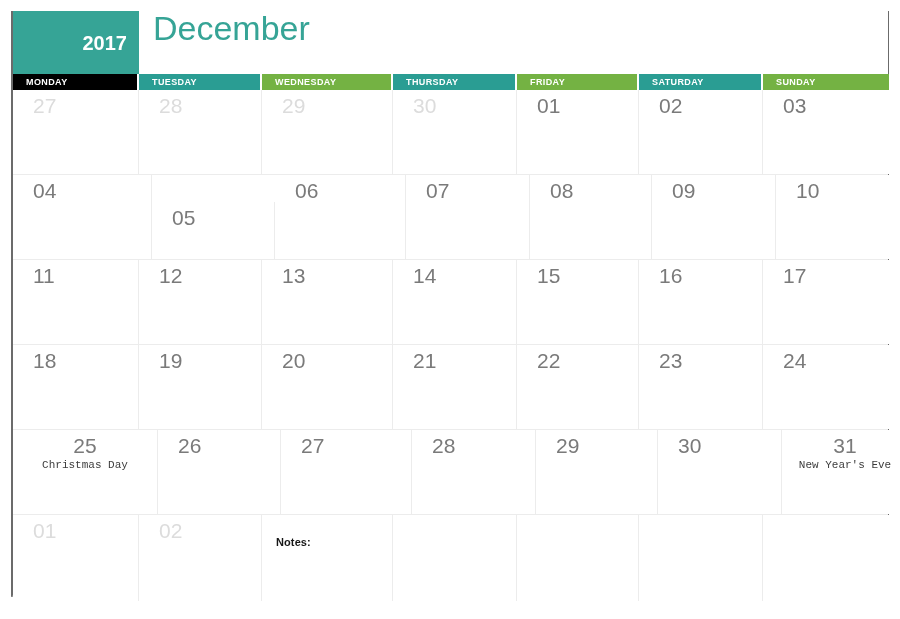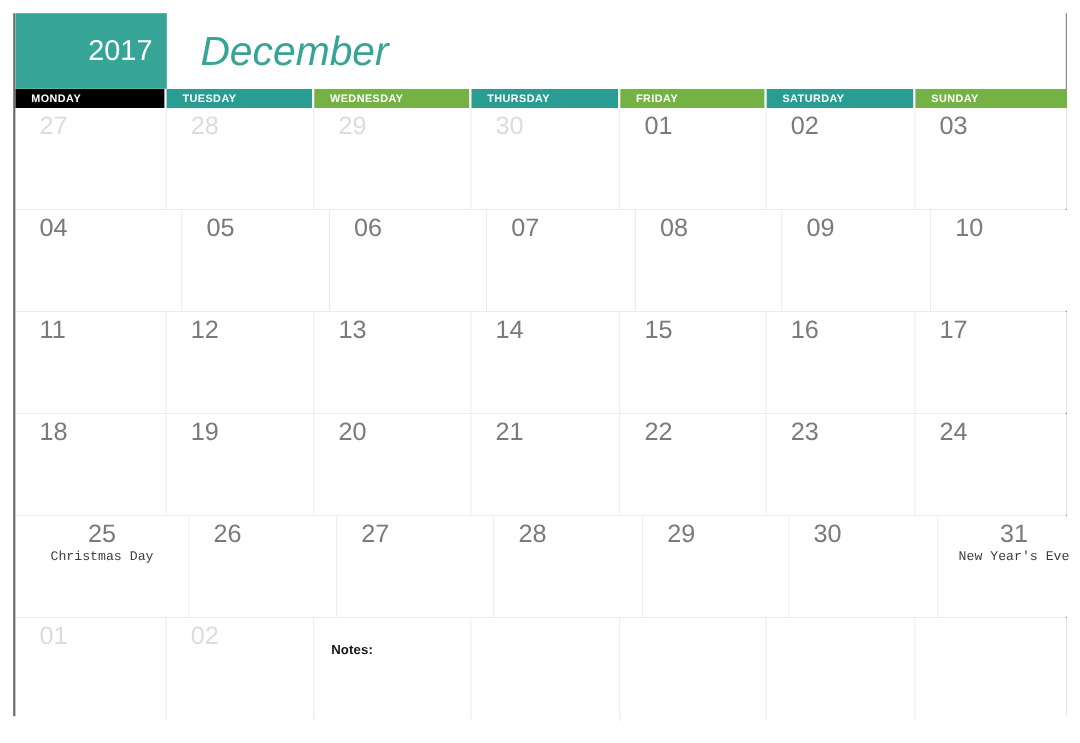--- a/index.html
+++ b/index.html
@@ -40,32 +40,30 @@
     width: 126px;
     background: #36a496;
     display: flex;
     align-items: center;
     justify-content: flex-end;
     box-sizing: border-box;
     padding-right: 12px;
   }
   .year-text {
     color: #ffffff;
-    font-size: 24px;
-    font-weight: normal;
+    font-size: 20px;
+    font-weight: bold;
     letter-spacing: 0px;
     line-height: 1;
   }
   .month-block {
     flex: 1;
     display: flex;
-    align-items: center;
-    box-sizing: border-box;
-    padding-left: 28px;
-    font-style: italic;
+    box-sizing: border-box;
+    padding-left: 14px;
   }
   .month-text {
     color: #36a496;
     font-size: 34px;
     font-weight: normal;
     line-height: 1;
   }
 
   
   .weekday-row {
@@ -208,21 +206,21 @@
           <div class="day-num">02</div>
         </div>
         <div class="day-cell last" style="width: 126px;">
           <div class="day-num">03</div>
         </div>
       </div>
       <div class="week-row">
         <div class="day-cell" style="width: 139px;">
           <div class="day-num">04</div>
         </div>
-        <div class="day-cell" style="width: 123px;">
+        <div class="day-cell" style="width: 123px; margin-top: 27px;">
           <div class="day-num">05</div>
         </div>
         <div class="day-cell" style="width: 131px;">
           <div class="day-num">06</div>
         </div>
         <div class="day-cell" style="width: 124px;">
           <div class="day-num">07</div>
         </div>
         <div class="day-cell" style="width: 122px;">
           <div class="day-num">08</div>

